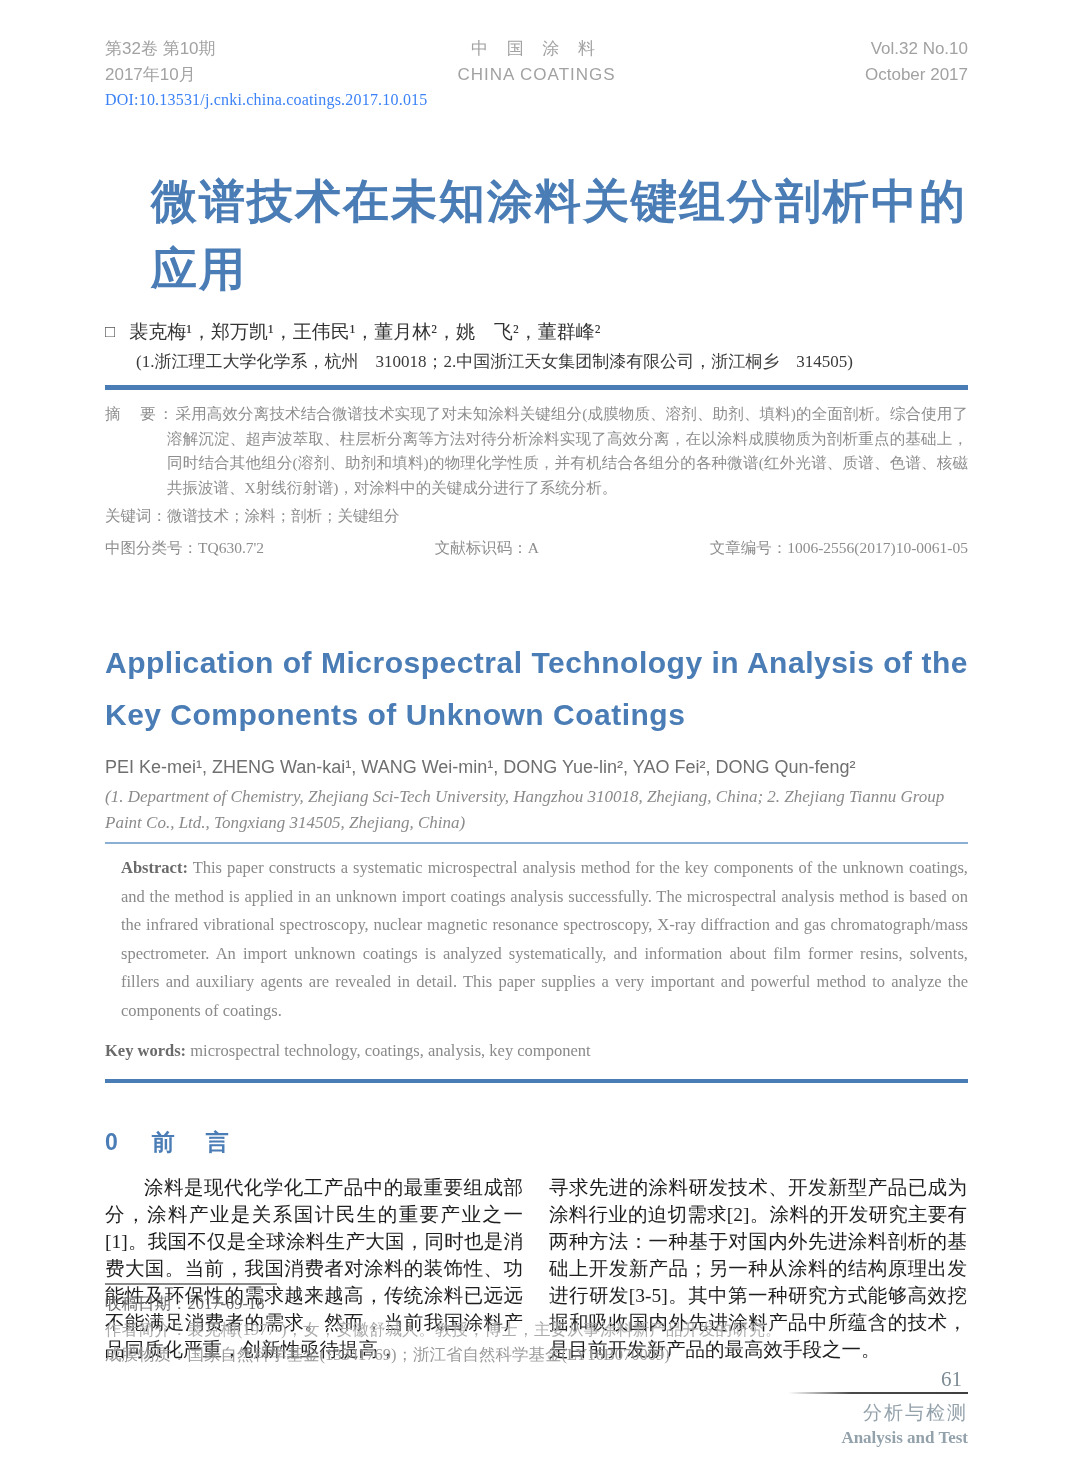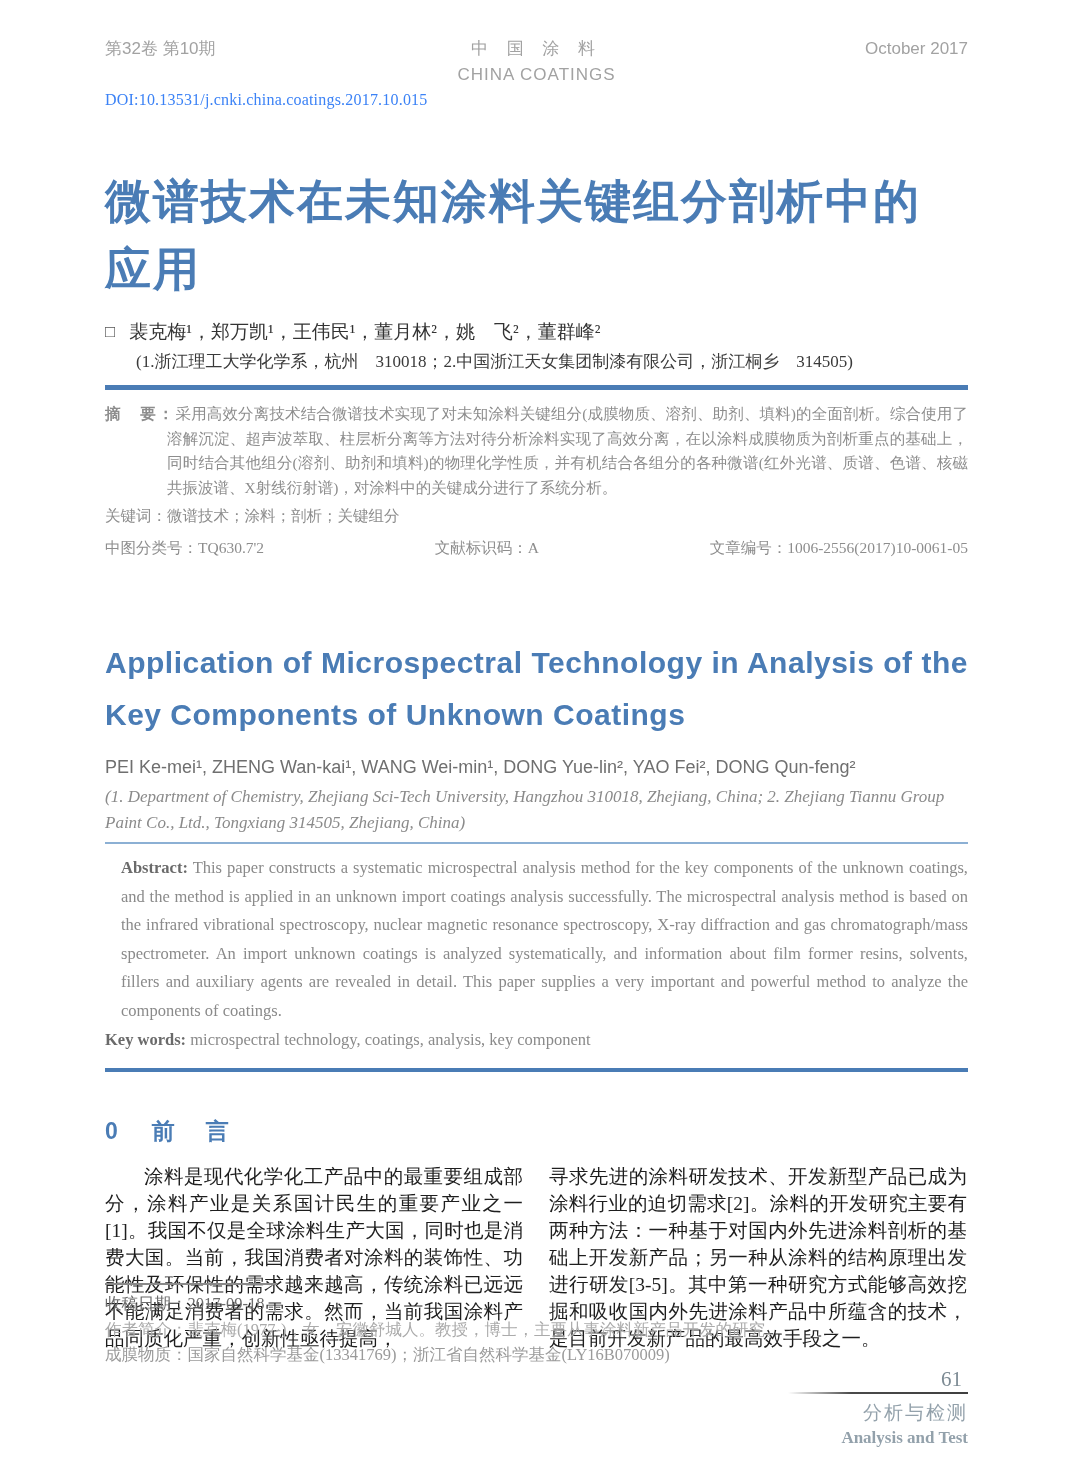--- a/index.html
+++ b/index.html
@@ -13,32 +13,32 @@
   .jheader .col{white-space:nowrap;}
   .jheader .c-left{text-align:left;width:30%;}
   .jheader .c-center{text-align:center;width:40%;}
   .jheader .c-right{text-align:right;width:30%;}
   .jname-cn{letter-spacing:7px;}
   .jname-en{letter-spacing:1px;}
   .doi-line{margin-top:3px;font-size:16px;color:#3b82f6;letter-spacing:0.2px;}
 
   
   .cn-title{margin-top:58px;color:#4a7cb5;font-weight:bold;font-size:46px;line-height:68px;
-            font-family:"Liberation Sans","DejaVu Sans",sans-serif;letter-spacing:2px;}
+            font-family:"Liberation Sans","DejaVu Sans",sans-serif;letter-spacing:2px;margin-left:46px;}
   .cn-authors{margin-top:16px;font-size:19px;color:#333;display:flex;align-items:flex-start;}
   .author-box{color:#555;margin-right:14px;font-size:17px;line-height:25px;}
   .cn-affil{margin-top:4px;padding-left:31px;font-size:17px;color:#3a3a3a;line-height:26px;}
   .rule-thick{margin-top:10px;height:5px;background:#4a7cb5;}
   .rule-mid{margin-top:14px;height:4px;background:#4a7cb5;}
   .rule-thin{margin-top:6px;height:2px;background:#8cb0d4;}
 
   
   .cn-abs{margin-top:12px;color:#8d8d8d;font-size:15.5px;line-height:24.5px;text-align:justify;
           padding-left:62px;text-indent:-62px;}
-  .cn-abs .lbl{letter-spacing:2px;font-weight:bold;}
+  .cn-abs .lbl{letter-spacing:2px;}
   .cn-kw{margin-top:4px;color:#8d8d8d;font-size:15.5px;line-height:24px;}
   .cn-meta{margin-top:10px;display:flex;justify-content:space-between;color:#8d8d8d;font-size:15.5px;}
   .cn-meta span{white-space:nowrap;}
 
   
   .en-title{margin-top:78px;color:#4a7cb5;font-weight:bold;font-size:30px;line-height:52px;
             font-family:"Liberation Sans","DejaVu Sans",sans-serif;text-align:justify;letter-spacing:0.5px;}
   .en-authors{margin-top:16px;color:#6f6f6f;font-size:18px;font-family:"Liberation Sans","DejaVu Sans",sans-serif;}
   .en-affil{margin-top:6px;color:#8a8a8a;font-size:17px;line-height:26px;font-style:italic;}
   .en-abs{margin-top:10px;color:#8a8a8a;font-size:16.5px;line-height:28.5px;text-align:justify;}
@@ -73,26 +73,28 @@
 </style>
 </head>
 <body>
 
 <div class="page">
   <div class="content">
 
     <div class="jheader">
       <div class="col c-left">
         <div>第32卷 第10期</div>
+        <div>2017年10月</div>
       </div>
       <div class="col c-center">
         <div class="jname-cn">中 国 涂 料</div>
         <div class="jname-en">CHINA COATINGS</div>
       </div>
       <div class="col c-right">
+        <div>Vol.32 No.10</div>
         <div>October 2017</div>
       </div>
     </div>
     <div class="doi-line">DOI:10.13531/j.cnki.china.coatings.2017.10.015</div>
 
     <h1 class="cn-title" style="margin-bottom:0;">微谱技术在未知涂料关键组分剖析中的应用</h1>
     <div class="cn-authors">
       <span class="author-box">□</span>
       <span>裴克梅¹，郑万凯¹，王伟民¹，董月林²，姚　飞²，董群峰²</span>
     </div>
@@ -113,21 +115,21 @@
 
     <h2 class="en-title" style="margin-bottom:0;">Application of Microspectral Technology in Analysis of the Key Components of Unknown Coatings</h2>
     <div class="en-authors">PEI Ke-mei¹, ZHENG Wan-kai¹, WANG Wei-min¹, DONG Yue-lin², YAO Fei², DONG Qun-feng²</div>
     <div class="en-affil">(1. Department of Chemistry, Zhejiang Sci-Tech University, Hangzhou 310018, Zhejiang, China; 2. Zhejiang Tiannu Group Paint Co., Ltd., Tongxiang 314505, Zhejiang, China)</div>
     <div class="rule-thin"></div>
 
     <p class="en-abs" style="margin:10px 0 0 16px;">
       <span class="lbl">Abstract:</span>
       <span>This paper constructs a systematic microspectral analysis method for the key components of the unknown coatings, and the method is applied in an unknown import coatings analysis successfully. The microspectral analysis method is based on the infrared vibrational spectroscopy, nuclear magnetic resonance spectroscopy, X-ray diffraction and gas chromatograph/mass spectrometer. An import unknown coatings is analyzed systematically, and information about film former resins, solvents, fillers and auxiliary agents are revealed in detail. This paper supplies a very important and powerful method to analyze the components of coatings.</span>
     </p>
-    <p class="en-kw" style="margin:1px 0 0 0;">
+    <p class="en-kw" style="margin:12px 0 0 0;">
       <span class="lbl">Key words:</span>
       <span>microspectral technology, coatings, analysis, key component</span>
     </p>
     <div class="rule-mid"></div>
 
     <div class="intro-head">
       <span class="num">0</span><span class="ttl">前　言</span>
     </div>
     <div class="columns">
       <div class="colm">

